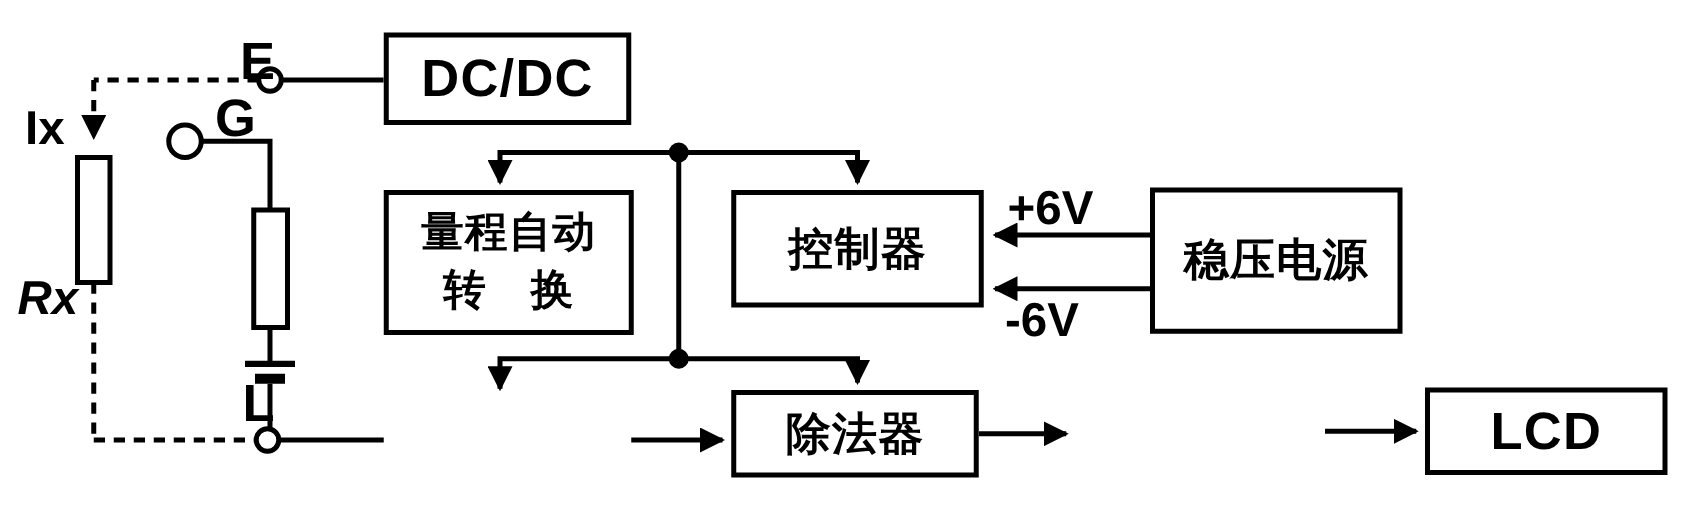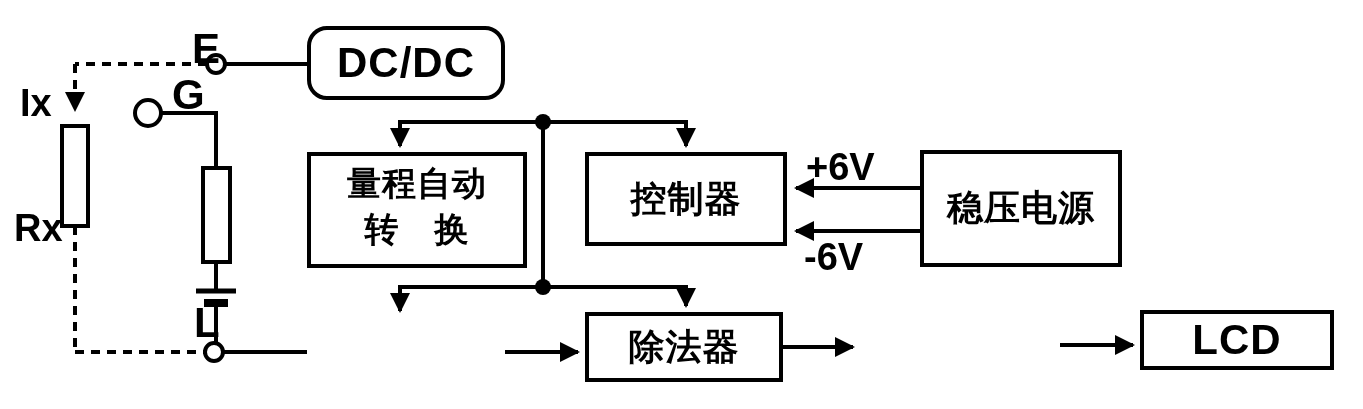--- a/index.html
+++ b/index.html
@@ -76,48 +76,48 @@
     <circle cx="543" cy="287" r="8" fill="#000"></circle>
 
     <path d="M920 188 H796" stroke="#000" stroke-width="4" fill="none" marker-end="url(#arr)"></path>
     <path d="M920 231 H796" stroke="#000" stroke-width="4" fill="none" marker-end="url(#arr)"></path>
 
     <path d="M505 352 H578" stroke="#000" stroke-width="4" fill="none" marker-end="url(#arr)"></path>
     <path d="M783 347 H853" stroke="#000" stroke-width="4" fill="none" marker-end="url(#arr)"></path>
     <path d="M1060 345 H1133" stroke="#000" stroke-width="4" fill="none" marker-end="url(#arr)"></path>
   </svg>
 
-  <div class="block" style="left:307px;top:26px;width:198px;height:74px;font-size:42px;border-radius:20px;">
+  <div class="block" style="left:307px;top:26px;width:198px;height:74px;font-size:42px;">
     <span>DC/DC</span>
   </div>
 
-  <div class="block" style="left:307px;top:152px;width:220px;height:116px;font-size:34px;line-height:1.35;font-family:Liberation Mono, monospace;">
+  <div class="block" style="left:307px;top:152px;width:200px;height:116px;font-size:34px;line-height:1.35;">
     <span>量程自动</span>
     <span>转　换</span>
   </div>
 
   <div class="block" style="left:585px;top:152px;width:202px;height:94px;font-size:36px;">
     <span>控制器</span>
   </div>
 
   <div class="block" style="left:920px;top:150px;width:202px;height:117px;font-size:36px;">
     <span>稳压电源</span>
   </div>
 
 
   <div class="block" style="left:585px;top:312px;width:198px;height:70px;font-size:36px;align-items:center;">
     <span>除法器</span>
   </div>
 
 
-  <div class="block" style="left:1140px;top:310px;width:194px;height:60px;font-size:42px;">
+  <div class="block" style="left:1140px;top:310px;width:194px;height:70px;font-size:42px;">
     <span>LCD</span>
   </div>
 
   <span class="lbl" style="left:192px;top:28px;font-size:42px;">E</span>
   <span class="lbl" style="left:172px;top:74px;font-size:42px;">G</span>
   <span class="lbl" style="left:194px;top:302px;font-size:42px;">L</span>
   <span class="lbl" style="left:20px;top:84px;font-size:38px;">Ix</span>
-  <span class="lbl" style="left:14px;top:209px;font-size:38px;">Rx</span>
+  <span class="lbl" style="left:14px;top:220px;font-size:38px;font-style:italic;">Rx</span>
   <span class="lbl" style="left:806px;top:148px;font-size:38px;">+6V</span>
   <span class="lbl" style="left:804px;top:238px;font-size:38px;text-align:right;">-6V</span>
 
 </div>
 
 </body></html>

